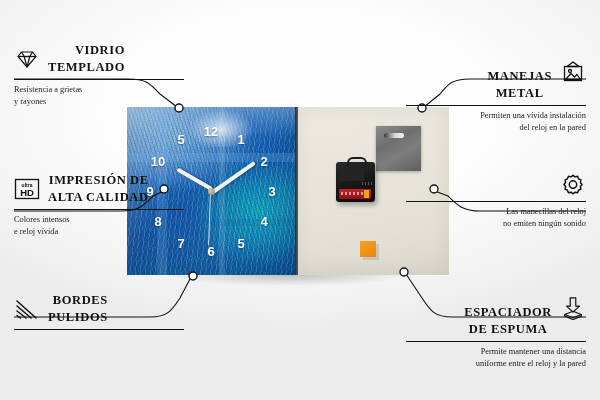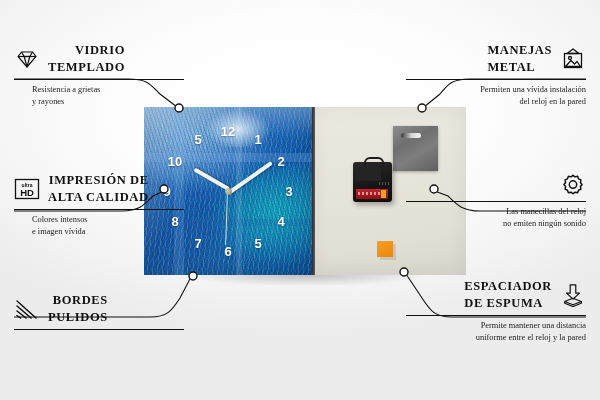--- a/index.html
+++ b/index.html
@@ -9,21 +9,21 @@
     background:#ffffff;
   }
   #stage{
     position:relative;width:600px;height:400px;
     background:
       radial-gradient(ellipse 70% 55% at 50% 28%, #ffffff 0%, #fdfdfd 45%, #f4f4f4 78%, #ececec 100%),
       linear-gradient(180deg,#ffffff 0%,#fbfbfb 55%,#e9e9e9 100%);
   }
   
   #product{
-    position:absolute;left:144px;top:107px;width:322px;height:168px;
+    position:absolute;left:127px;top:107px;width:322px;height:168px;
   }
   #product:after{
     content:"";position:absolute;left:-6px;top:100%;width:334px;height:26px;
     background:radial-gradient(ellipse 50% 60% at 50% 0%, rgba(0,0,0,.22), rgba(0,0,0,0) 72%);
     pointer-events:none;
   }
   
   #clock-face{
     position:absolute;left:0;top:0;width:168px;height:168px;
     overflow:hidden;
@@ -105,23 +105,23 @@
     letter-spacing:.6px;color:#111;line-height:1.35;text-transform:uppercase;
     white-space:pre-line;
   }
   .f-rule{height:1px;background:#111;margin:3px 0 4px;}
   .f-desc{
     font-family:"Liberation Serif", serif;font-size:8.4px;color:#1b1b1b;
     line-height:1.42;white-space:pre-line;
   }
   .left .f-head{justify-content:flex-start;}
   .left .f-title{text-align:right;}
-  .left .f-desc{text-align:left;margin-left:18px;}
+  .left .f-desc{text-align:left;}
   .right .f-head{justify-content:flex-end;}
-  .right .f-title{text-align:left;}
+  .right .f-title{text-align:center;margin-top:26px;}
   .right .f-desc{text-align:right;}
   .icon{width:26px;height:26px;flex:0 0 26px;display:flex;align-items:center;justify-content:center;}
   .icon svg{display:block;}
   
   #feat-glass{left:14px;top:42px;width:170px;}
   #feat-print{left:14px;top:172px;width:170px;}
   #feat-edges{left:14px;top:292px;width:170px;}
   #feat-handles{right:14px;top:42px;width:180px;}
   #feat-mech{right:14px;top:172px;width:180px;}
   #feat-foam{right:14px;top:278px;width:180px;}
@@ -227,21 +227,21 @@
           <rect x="1.5" y="2.5" width="23" height="19" fill="none" stroke="#111" stroke-width="1.3"></rect>
           <text x="13" y="10" font-family="Liberation Sans, sans-serif" font-size="5" font-weight="700" text-anchor="middle" fill="#111">ultra</text>
           <text x="13" y="19" font-family="Liberation Sans, sans-serif" font-size="9.5" font-weight="700" text-anchor="middle" fill="#111">HD</text>
         </svg>
       </span>
       <span class="f-title">IMPRESIÓN DE
 ALTA CALIDAD</span>
     </div>
     <div class="f-rule"></div>
     <div class="f-desc">Colores intensos
-e imagen vívida</div>
+e reloj vívida</div>
   </div>
 
   <div class="feature left" id="feat-edges">
     <div class="f-head">
       <span class="icon">
         <svg width="26" height="24" viewBox="0 0 26 24" stroke="#111" stroke-width="1.5" fill="none" stroke-linecap="round">
           <path d="M3 4 L22 21"></path>
             <path d="M3 9 L17 21"></path>
             <path d="M3 14 L12 21"></path>
             <path d="M3 18.5 L6.5 21"></path>

